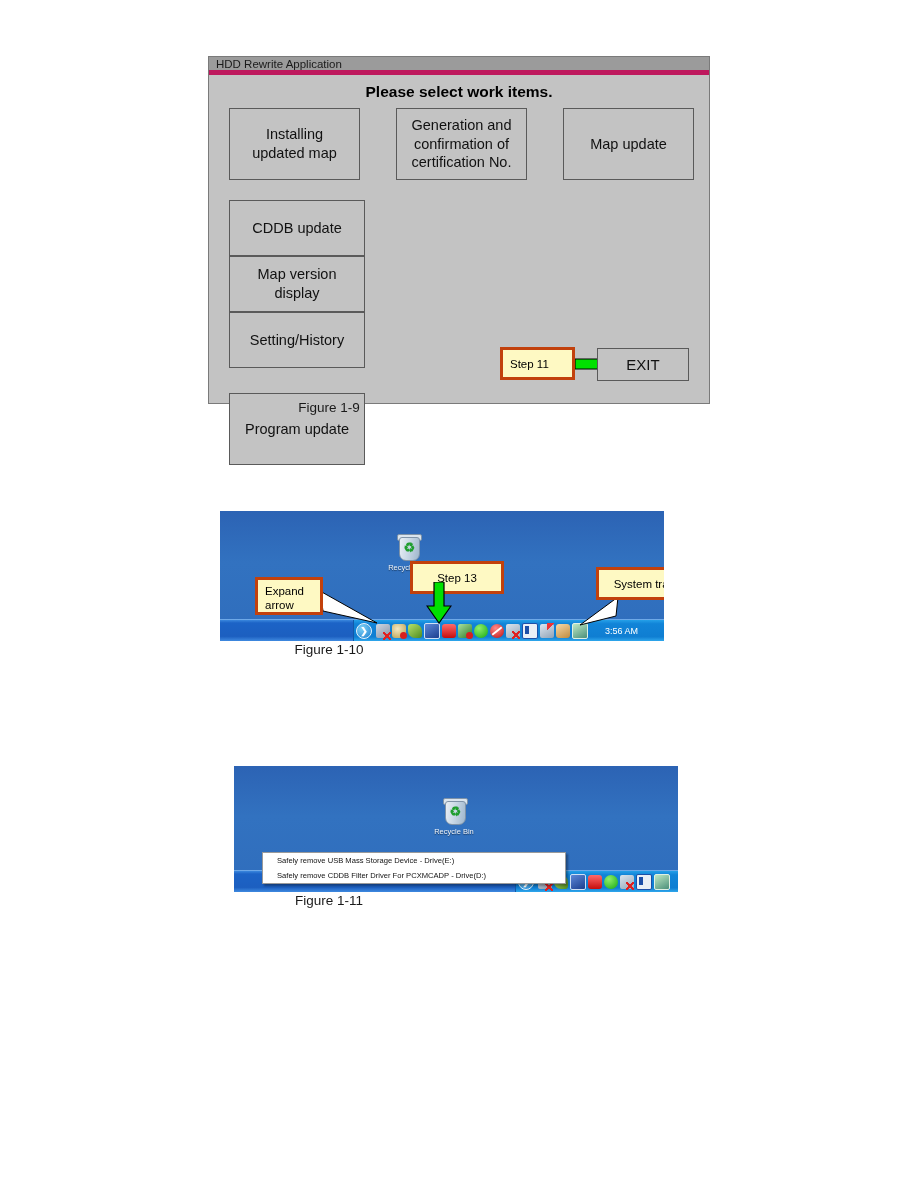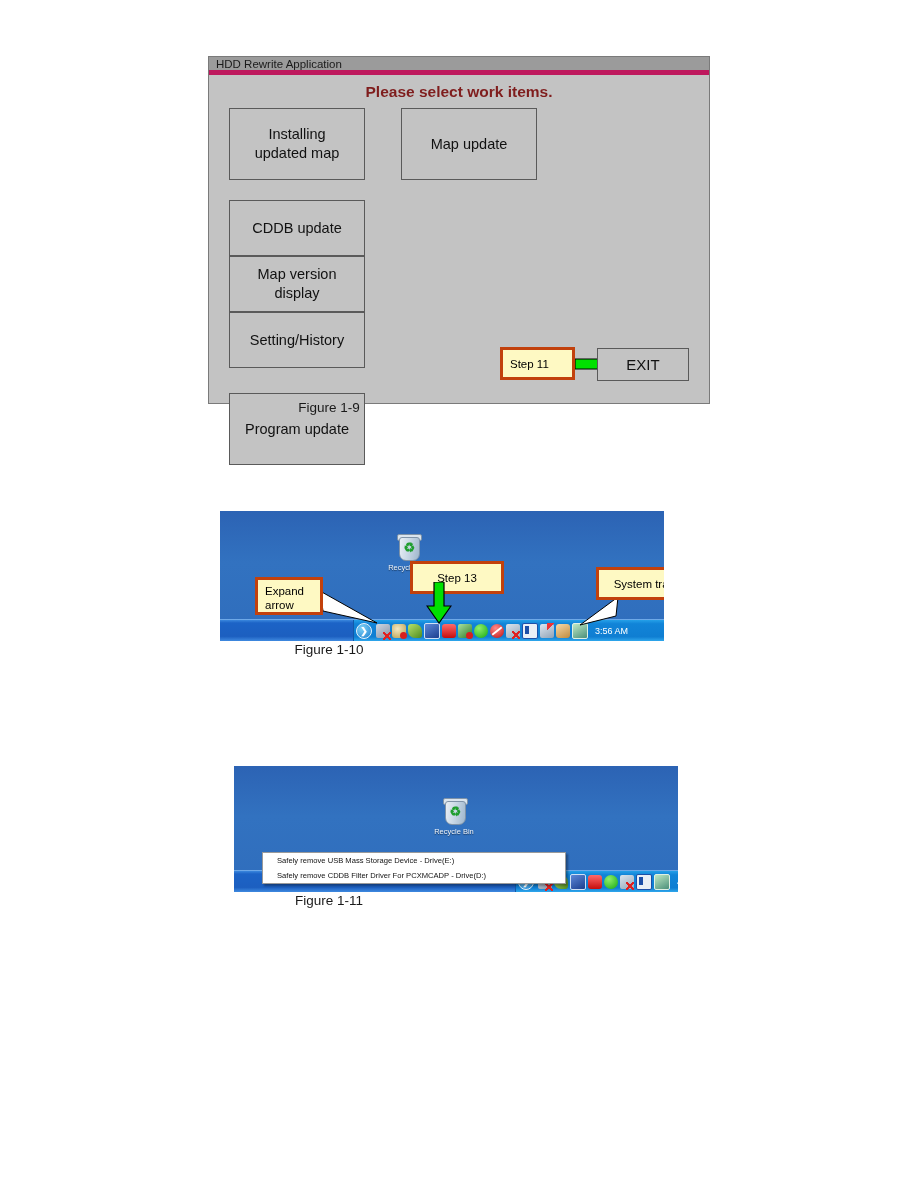--- a/index.html
+++ b/index.html
@@ -28,21 +28,21 @@
     display:flex;align-items:center;
     padding-left:7px;
     font-size:11.5px;
     color:#1a1a1a;
     box-sizing:border-box;
   }
   .dlg-head{
     text-align:center;
     font-size:15.5px;
     font-weight:bold;
-    color:#7f1d1d;
+    color:#000000;
     margin-top:8px;
   }
   .btn-grid{
     position:absolute;
     left:20px;top:51px;
     width:465px;
   }
   .btn-row{display:flex;}
   .wbtn{
     width:136px;height:72px;
@@ -141,21 +141,21 @@
     border:1px solid #e7f3fb;
     color:#fff;font-size:9px;font-weight:bold;
     display:flex;align-items:center;justify-content:center;
     margin-right:3px;flex:0 0 auto;
   }
   .tico{
     width:14px;height:14px;margin:0 1px;flex:0 0 auto;position:relative;
     border-radius:2px;
   }
   .clock{
-    font-size:9px;color:#ffffff;margin-left:6px;white-space:nowrap;
+    font-size:9px;color:#ffffff;margin-left:16px;white-space:nowrap;
     flex:0 0 auto;
   }
   
   .ti-net{background:linear-gradient(145deg,#cfd7e2,#8593a6);}
   .ti-net:after{content:"";position:absolute;right:-1px;bottom:-2px;width:8px;height:8px;
      background:
        linear-gradient(45deg,transparent 43%,#e02020 43%,#e02020 57%,transparent 57%),
        linear-gradient(-45deg,transparent 43%,#e02020 43%,#e02020 57%,transparent 57%);}
   .ti-shield{background:radial-gradient(circle at 40% 35%,#f2e8c0,#b89b4a);border-radius:3px;}
   .ti-shield:after{content:"";position:absolute;right:-1px;bottom:-1px;width:7px;height:7px;border-radius:50%;
@@ -226,20 +226,23 @@
   <div class="dlg">
     <div class="dlg-title">
       <span>HDD Rewrite Application</span>
     </div>
     <div class="dlg-head">Please select work items.</div>
 
     <div class="btn-grid">
       <div class="btn-row r1">
         <div class="wbtn" style="white-space:pre-line">Installing
 updated map</div>
+        <div class="wbtn" style="white-space:pre-line">Generation and
+confirmation of
+certification No.</div>
         <div class="wbtn last" style="white-space:pre-line">Map update</div>
       </div>
       <div class="btn-row r2">
         <div class="wbtn" style="white-space:pre-line">CDDB update</div>
         <div class="wbtn" style="white-space:pre-line">Map version
 display</div>
         <div class="wbtn last" style="white-space:pre-line">Setting/History</div>
       </div>
       <div class="btn-row r3">
         <div class="wbtn" style="white-space:pre-line">Program update</div>

